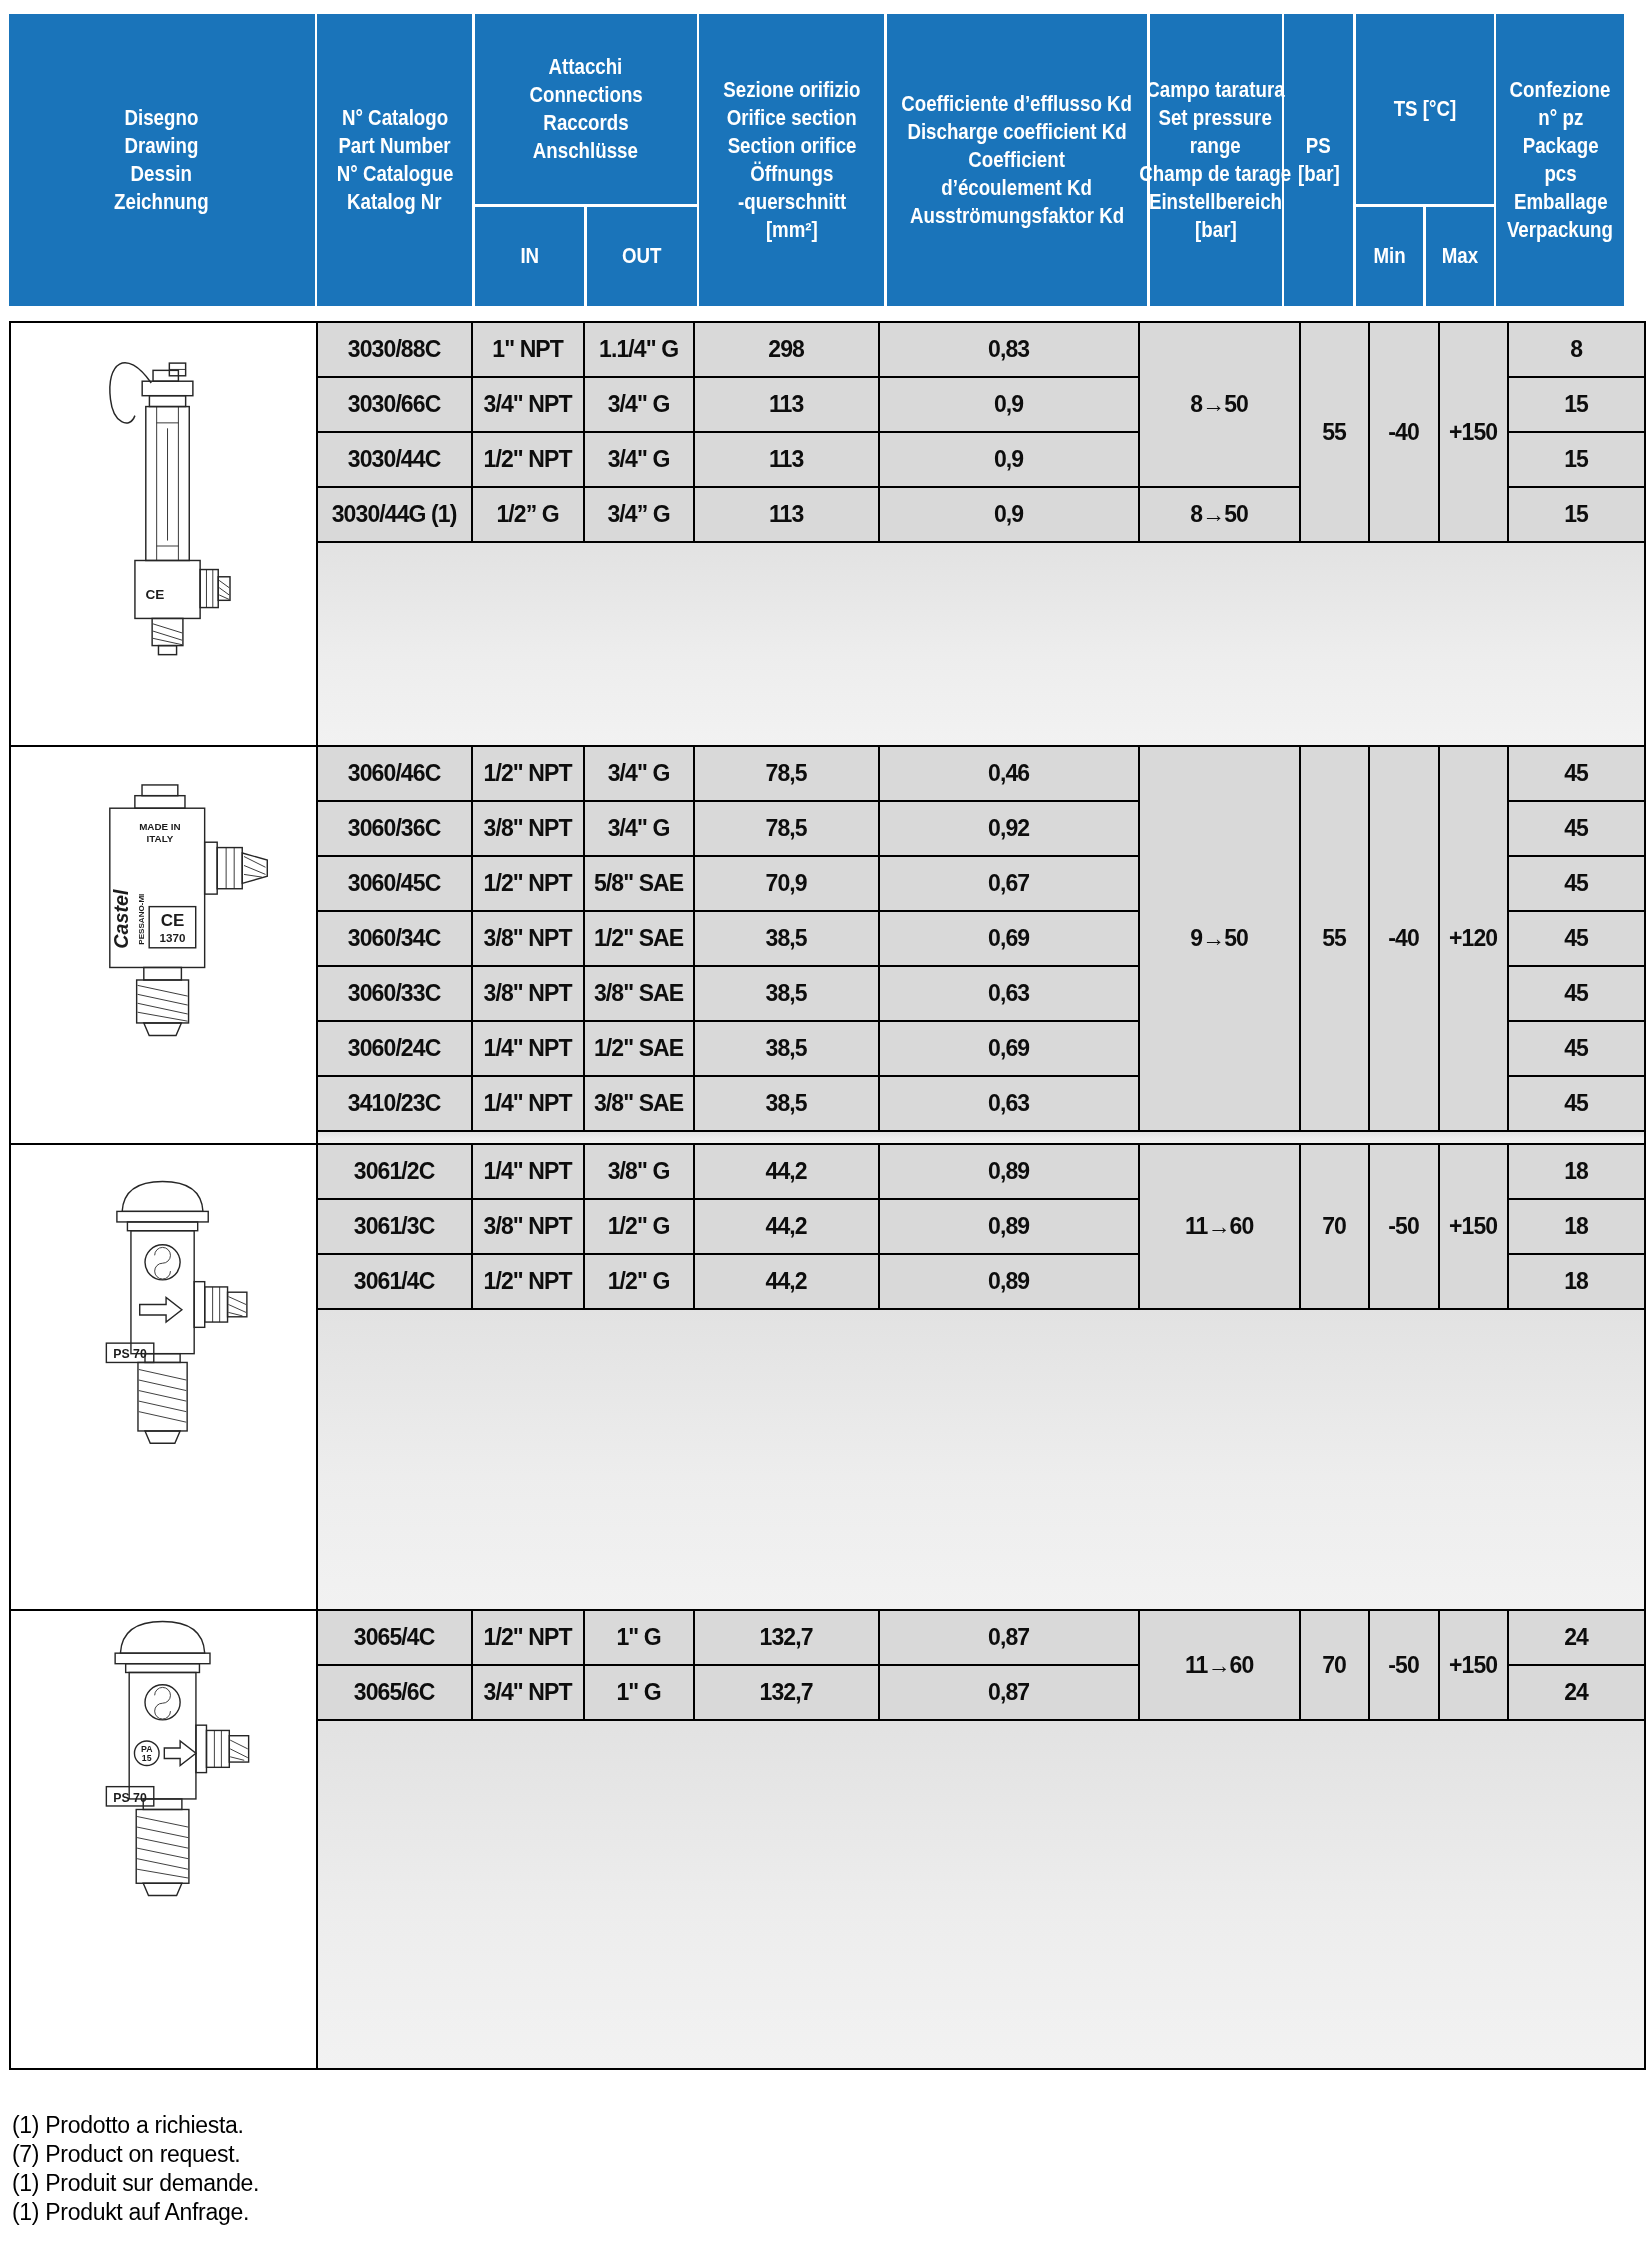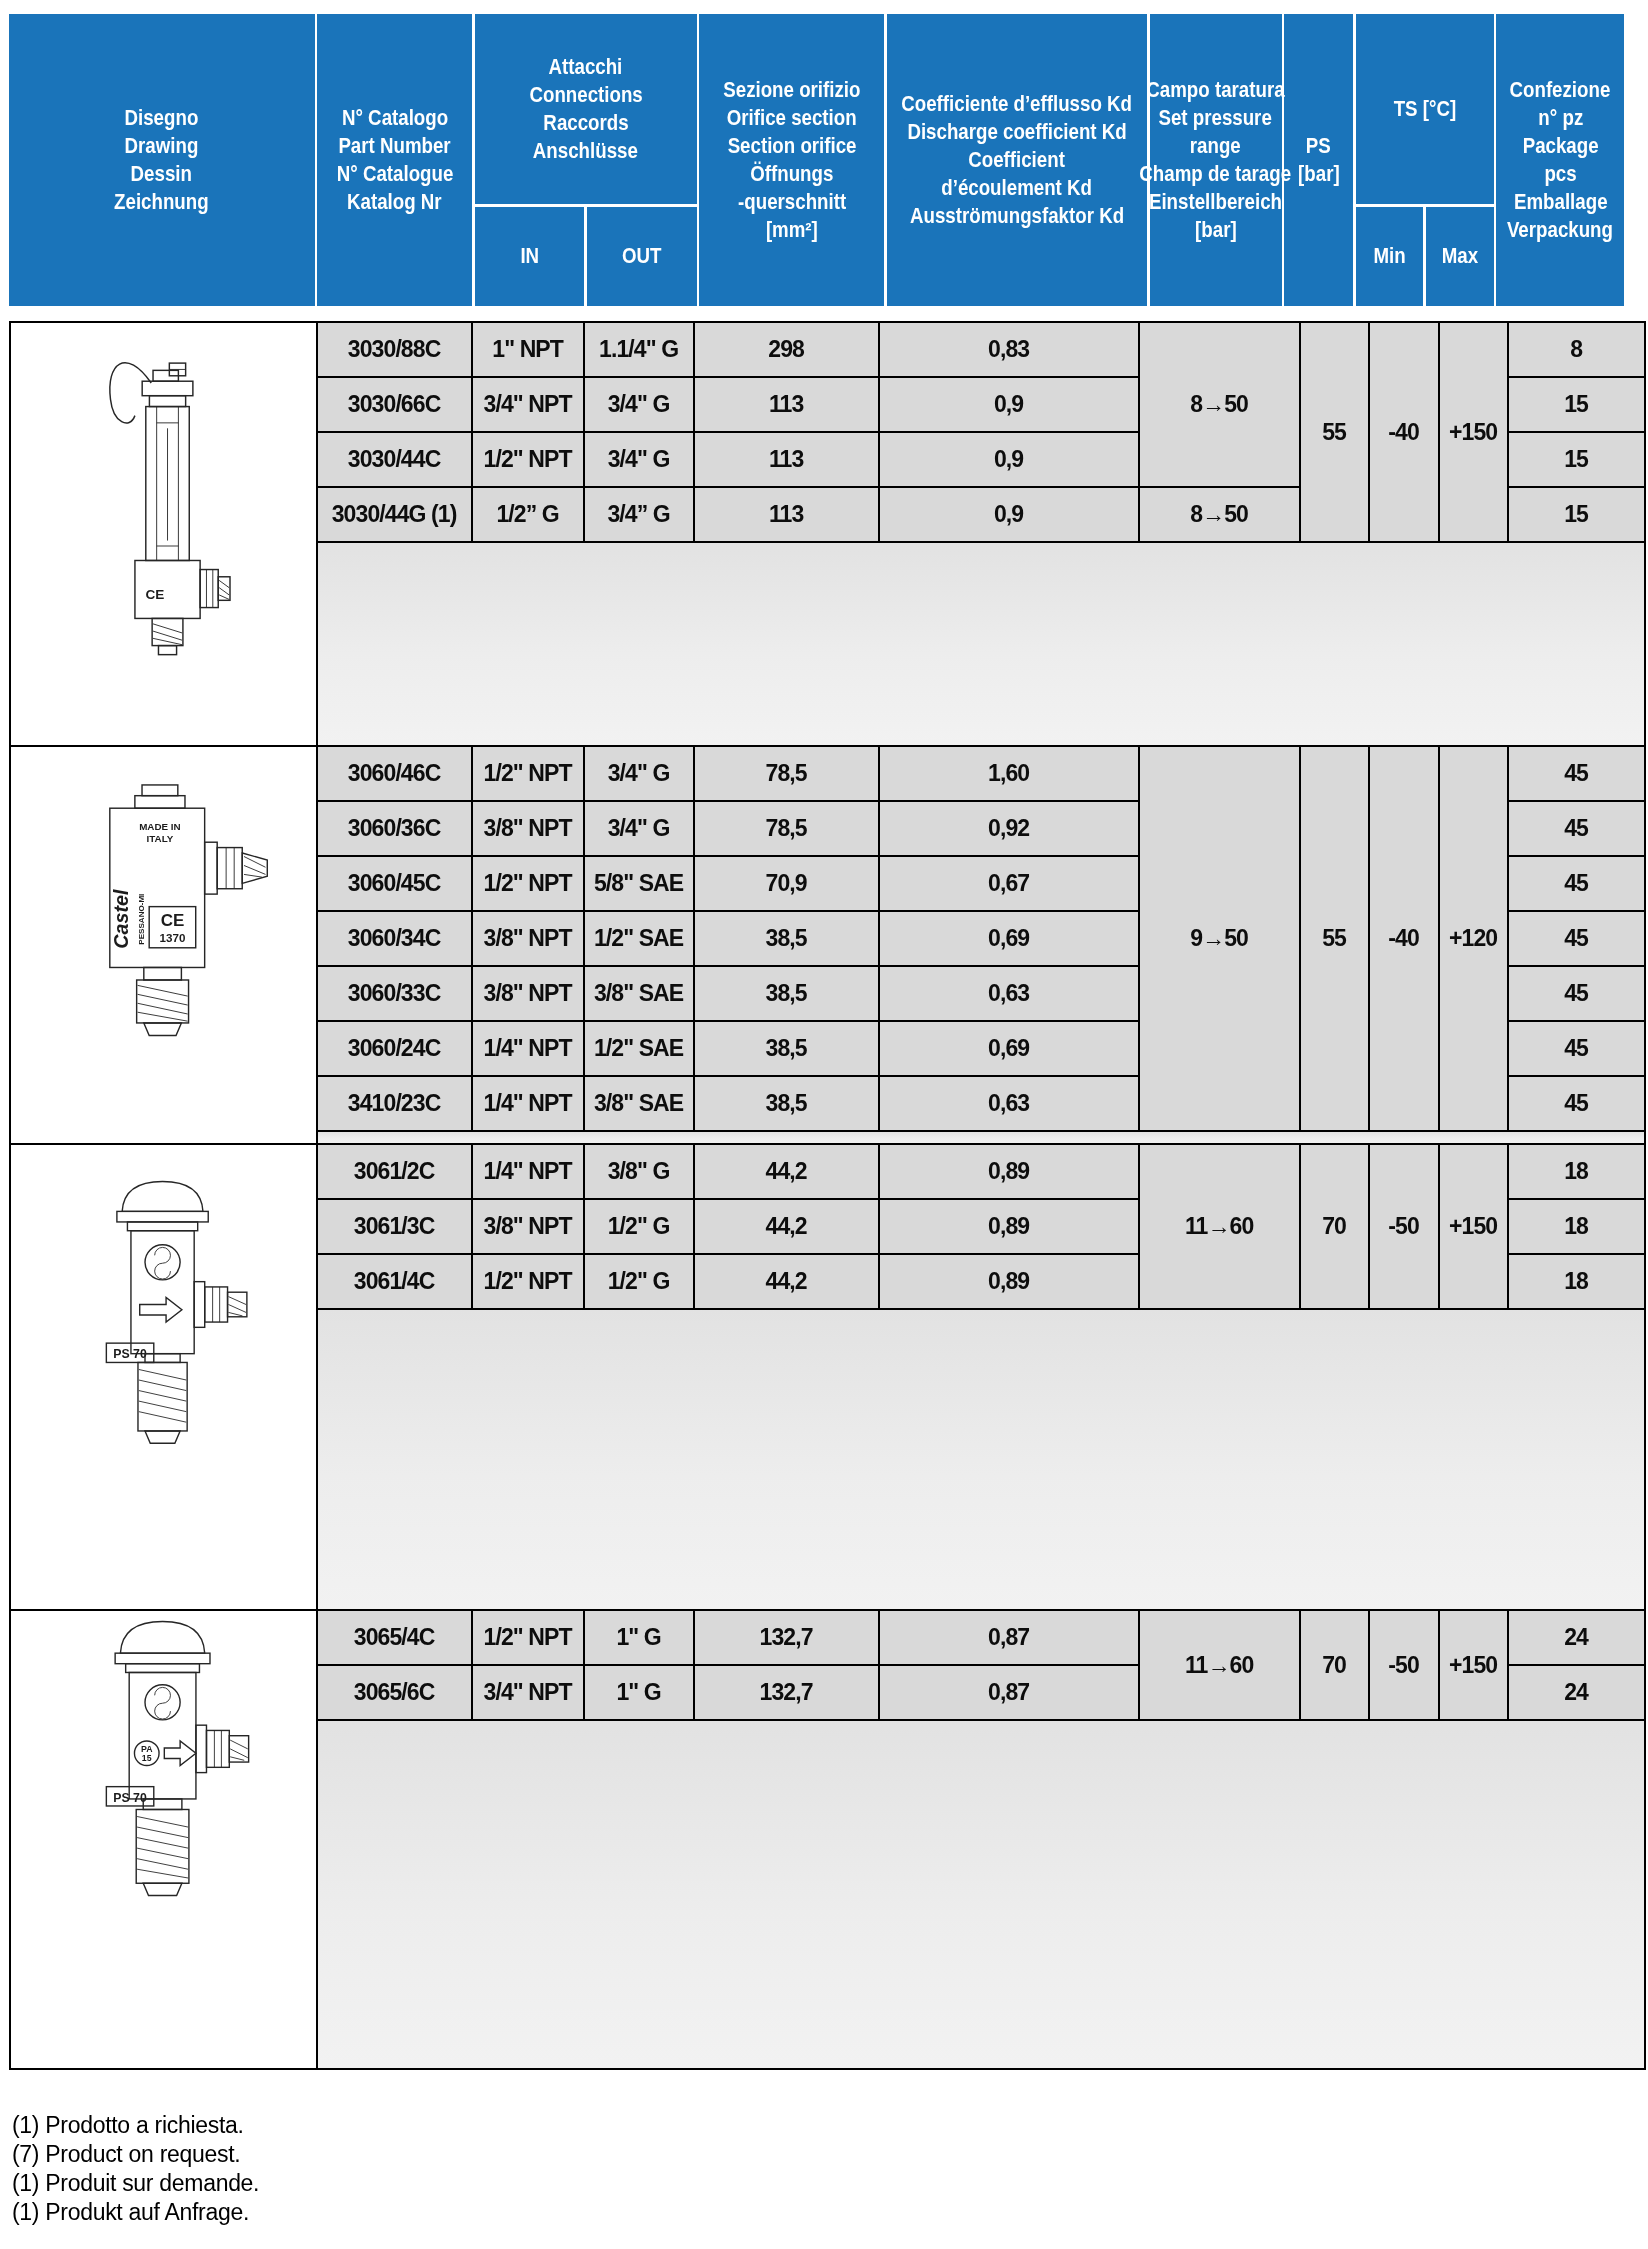--- a/index.html
+++ b/index.html
@@ -252,21 +252,21 @@
           <line class="th" x1="91" y1="244" x2="147" y2="256"></line>
           <line class="th" x1="91" y1="254" x2="147" y2="266"></line>
           <line class="th" x1="91" y1="264" x2="147" y2="274"></line>
           <polygon class="ln" points="98,276 140,276 134,290 104,290"></polygon>
         </svg>
       </td>
       <td>3060/46C</td>
       <td>1/2" NPT</td>
       <td>3/4" G</td>
       <td>78,5</td>
-      <td>1,60</td>
+      <td>0,46</td>
       <td rowspan="7">9→50</td>
       <td rowspan="7">55</td>
       <td rowspan="7">-40</td>
       <td rowspan="7">+120</td>
       <td>45</td>
     </tr>
     <tr class="r">
       <td>3060/36C</td>
       <td>3/8" NPT</td>
       <td>3/4" G</td>

